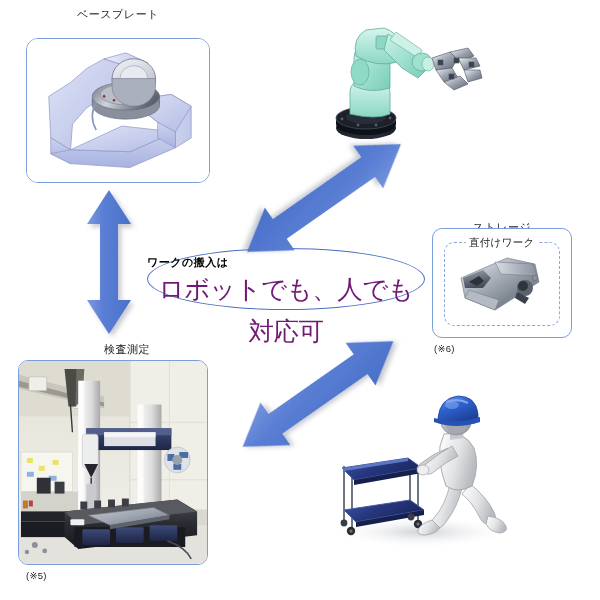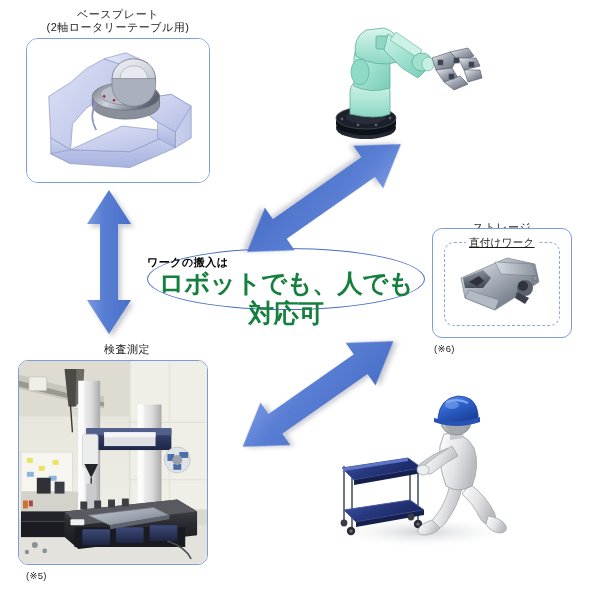--- a/index.html
+++ b/index.html
@@ -47,51 +47,50 @@
 
   
   #storage-card { left: 432px; top: 228px; width: 140px; height: 110px; border-radius: 10px; }
   #storage-inner {
     position: absolute; left: 444px; top: 242px; width: 116px; height: 84px;
     border: 1.2px dashed #89a9de; border-radius: 10px; background: transparent;
   }
   #storage-inner-label {
     position: absolute; left: 466px; top: 236px;
     background: #fff; padding: 0 3px;
-    font-size: 10.5px; color: #1a1a1a; white-space: nowrap; letter-spacing: .3px; text-decoration: underline;
+    font-size: 10.5px; color: #1a1a1a; white-space: nowrap; letter-spacing: .3px;
   }
 
   
   #center-ellipse {
     position: absolute; left: 147px; top: 248px; width: 278px; height: 62px;
     border: 1.1px solid #4a6fc4; border-radius: 50%;
     background: #fff;
   }
   #center-small {
     position: absolute; left: 147px; top: 255px; width: 278px;
     font-size: 11px; color: #000; letter-spacing: .5px;
     font-weight: 600;
   }
   #center-big {
     position: absolute; left: 147px; top: 268px; width: 278px;
-    text-align: center; font-size: 25.5px; color: #15803d;
-    font-weight: 700; letter-spacing: -0.5px; line-height: 30px;
+    text-align: center; font-size: 25.5px; color: #701a75;
+    font-weight: 400; letter-spacing: -0.5px; line-height: 42px;
   }
 
   
   .arrow-svg { position: absolute; overflow: visible; }
 </style>
 </head>
 <body>
 
 <div id="stage">
 
   <div class="cap" style="left:26px; top:8px; width:184px;">
     <div>ベースプレート</div>
-    <div>(2軸ロータリーテーブル用)</div>
   </div>
 
   <div class="card" id="baseplate-card">
     <svg class="bp-stage" viewBox="0 0 184 145">
       <defs>
         <linearGradient id="lav1" x1="0" y1="0" x2="1" y2="1">
           <stop offset="0" stop-color="#dfe3f6"></stop>
             <stop offset="1" stop-color="#b3bce4"></stop>
         </linearGradient>
         <linearGradient id="lav2" x1="0" y1="0" x2="0" y2="1">

